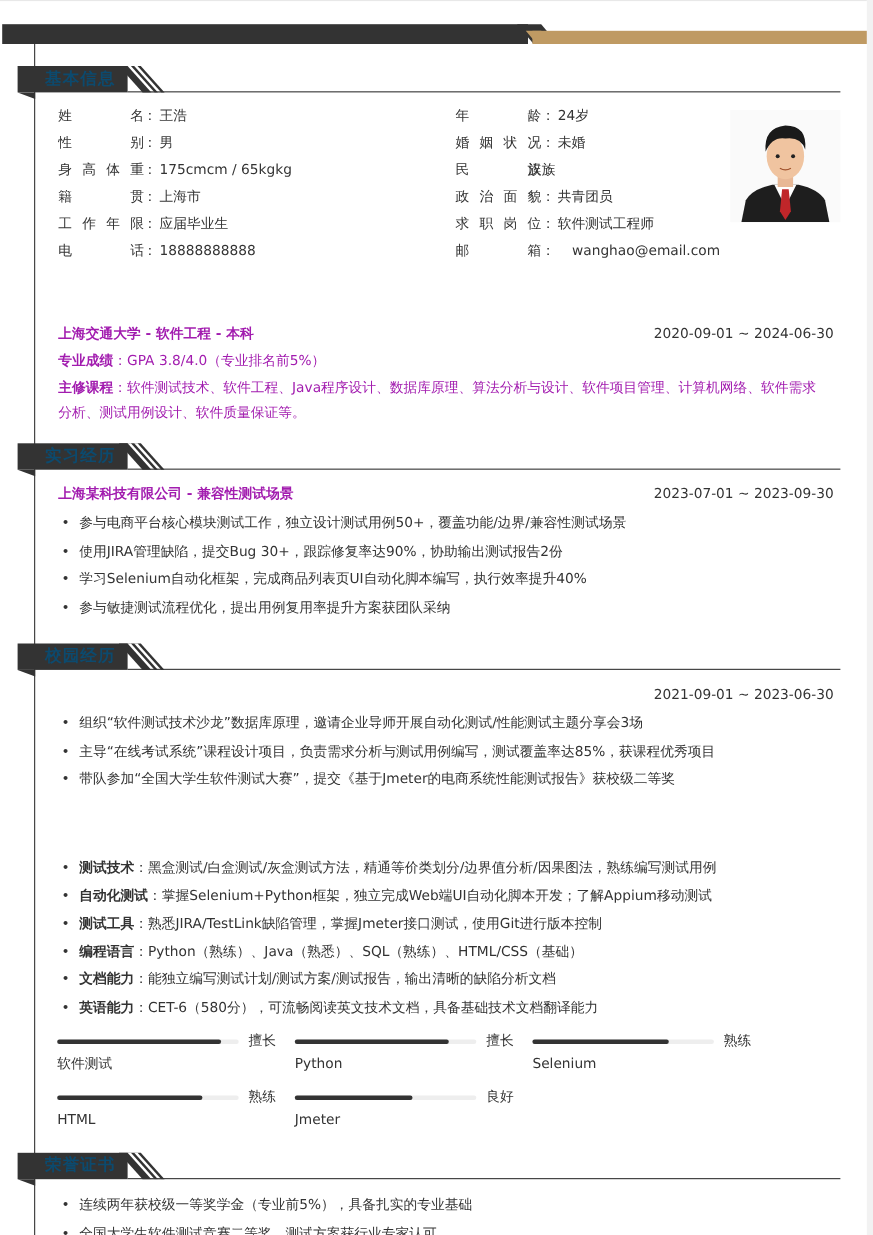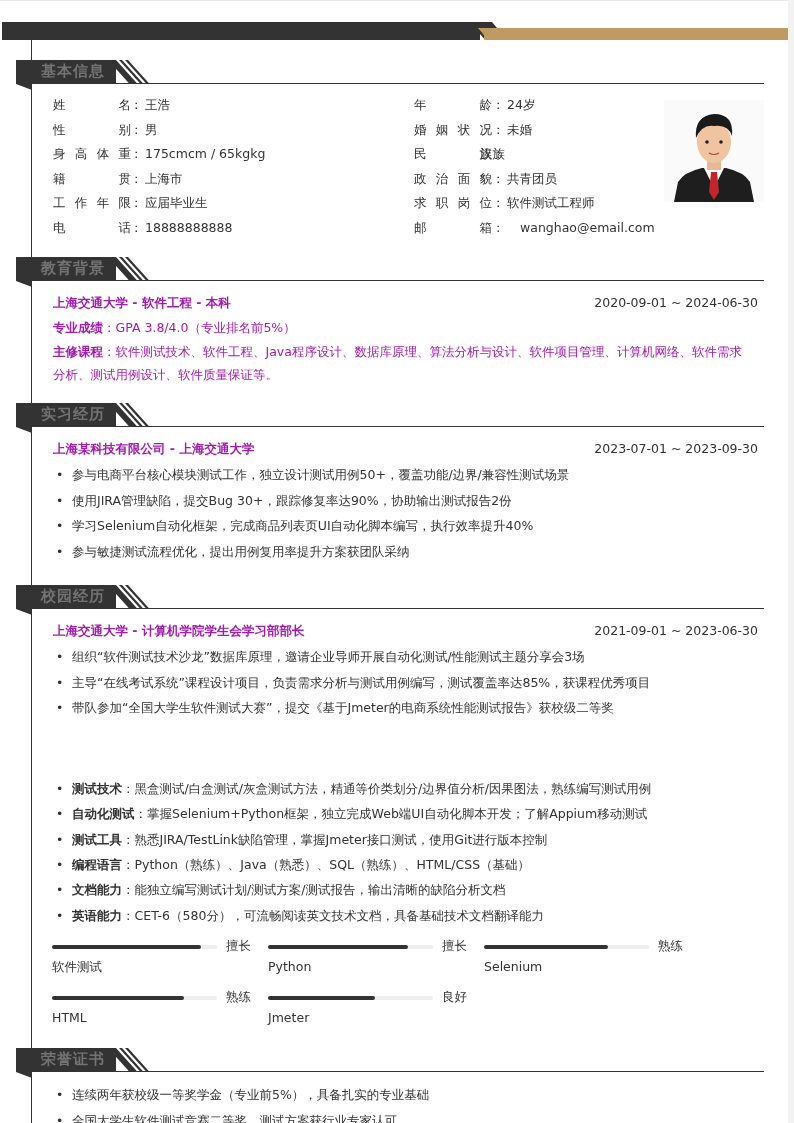--- a/index.html
+++ b/index.html
@@ -12,21 +12,21 @@
   .topbar-slant { position:absolute; left:470px; top:21px; width:22px; height:18px; background:#333; transform:skewX(40deg); transform-origin:top left; }
   .topbar-gold { position:absolute; left:484px; top:27px; width:304px; height:12px; background:#bf9a63; }
   .topbar-goldslant { position:absolute; left:478px; top:27px; width:14px; height:12px; background:#bf9a63; transform:skewX(40deg); transform-origin:top left; }
   .vline { position:absolute; left:31px; top:39px; width:1px; height:1084px; background:#333; }
 
   .sec-head { position:absolute; left:16px; width:748px; height:24px; }
   .sec-head .tab { position:absolute; left:0; top:0; width:100px; height:24px; background:#333; }
   .sec-head .tab-fold { position:absolute; left:0; top:24px; width:0; height:0; border-top:6px solid #333; border-left:16px solid transparent; }
   .sec-head .tab-slant { position:absolute; left:92px; top:0; width:20px; height:24px; background:#333; transform:skewX(42deg); transform-origin:top left; }
   .sec-head .stripe { position:absolute; top:0; width:3px; height:24px; background:#fff; transform:skewX(42deg); transform-origin:top left; }
-  .sec-head .title { position:absolute; left:25px; top:2px; color:#737373; font-size:15px; font-weight:bold; letter-spacing:1px; }
+  .sec-head .title { position:absolute; left:25px; top:2px; color:#0c4a6e; font-size:15px; font-weight:bold; letter-spacing:1px; }
   .sec-head .rule { position:absolute; left:100px; right:0; top:23px; height:1px; background:#333; }
 
   .row-text { position:absolute; font-size:12.5px; color:#a21caf; white-space:nowrap; }
   .bold { font-weight:bold; }
   .date { position:absolute; right:30px; font-size:12.5px; color:#333; }
 
   .info-label { position:absolute; font-size:12.5px; letter-spacing:0; display:flex; justify-content:space-between; width:78px; }
   .info-colon { position:absolute; font-size:12.5px; }
   .info-val { position:absolute; font-size:12.5px; }
 
@@ -156,49 +156,40 @@
       <path d="M47 72 L53 72 L55 92 L50 100 L45 92 Z" fill="#c0262a"></path>
       <rect x="43" y="56" width="14" height="14" fill="#e8b896"></rect>
       <ellipse cx="50" cy="42" rx="17" ry="21" fill="#f0c4a0"></ellipse>
       <path d="M32 38 Q30 16 50 14 Q70 14 68 36 Q64 24 50 26 Q38 24 32 38 Z" fill="#1a1a1a"></path>
       <circle cx="43" cy="42" r="1.8" fill="#222"></circle>
       <circle cx="57" cy="42" r="1.8" fill="#222"></circle>
       <path d="M45 53 Q50 56 55 53" stroke="#a0522d" stroke-width="1.2" fill="none"></path>
     </svg>
   </div>
 
-  <div class="sec-head" style="top:256px">
-    <div class="tab"></div>
-      <div class="tab-fold"></div>
-      <div class="tab-slant"></div>
-    <div class="stripe" style="left:100px"></div>
-      <div class="stripe" style="left:106px"></div>
-    <span class="title">教育背景</span>
-    <div class="rule"></div>
-  </div>
   <div class="row-text bold" style="left:53px; top:294px">上海交通大学 - 软件工程 - 本科</div>
   <div class="date" style="top:294px">2020-09-01 ~ 2024-06-30</div>
   <div class="row-text" style="left:53px; top:319px">
     <span class="bold">专业成绩</span><span>：GPA 3.8/4.0（专业排名前5%）</span>
   </div>
   <div class="row-text" style="left:53px; top:366px">分析、测试用例设计、软件质量保证等。</div>
   <div class="row-text" style="left:53px; top:343px">
     <span class="bold">主修课程</span><span>：软件测试技术、软件工程、Java程序设计、数据库原理、算法分析与设计、软件项目管理、计算机网络、软件需求</span>
   </div>
 
   <div class="sec-head" style="top:402px">
     <div class="tab"></div>
       <div class="tab-fold"></div>
       <div class="tab-slant"></div>
     <div class="stripe" style="left:100px"></div>
       <div class="stripe" style="left:106px"></div>
     <span class="title">实习经历</span>
     <div class="rule"></div>
   </div>
-  <div class="row-text bold" style="left:53px; top:440px">上海某科技有限公司 - 上海交通大学</div>
+  <div class="row-text bold" style="left:53px; top:440px">上海某科技有限公司 - 兼容性测试场景</div>
   <div class="date" style="top:440px">2023-07-01 ~ 2023-09-30</div>
   <div id="intern-bullets">
       <div class="bullet" style="top:466px">
         <span class="txt">参与电商平台核心模块测试工作，独立设计测试用例50+，覆盖功能/边界/兼容性测试场景</span>
       </div>
       <div class="bullet" style="top:491.5px">
         <span class="txt">使用JIRA管理缺陷，提交Bug 30+，跟踪修复率达90%，协助输出测试报告2份</span>
       </div>
       <div class="bullet" style="top:517px">
         <span class="txt">学习Selenium自动化框架，完成商品列表页UI自动化脚本编写，执行效率提升40%</span>
@@ -210,21 +201,20 @@
 
   <div class="sec-head" style="top:584px">
     <div class="tab"></div>
       <div class="tab-fold"></div>
       <div class="tab-slant"></div>
     <div class="stripe" style="left:100px"></div>
       <div class="stripe" style="left:106px"></div>
     <span class="title">校园经历</span>
     <div class="rule"></div>
   </div>
-  <div class="row-text bold" style="left:53px; top:622px">上海交通大学 - 计算机学院学生会学习部部长</div>
   <div class="date" style="top:622px">2021-09-01 ~ 2023-06-30</div>
   <div id="campus-bullets">
       <div class="bullet" style="top:648px">
         <span class="txt">组织“软件测试技术沙龙”数据库原理，邀请企业导师开展自动化测试/性能测试主题分享会3场</span>
       </div>
       <div class="bullet" style="top:673.5px">
         <span class="txt">主导“在线考试系统”课程设计项目，负责需求分析与测试用例编写，测试覆盖率达85%，获课程优秀项目</span>
       </div>
       <div class="bullet" style="top:699px">
         <span class="txt">带队参加“全国大学生软件测试大赛”，提交《基于Jmeter的电商系统性能测试报告》获校级二等奖</span>

